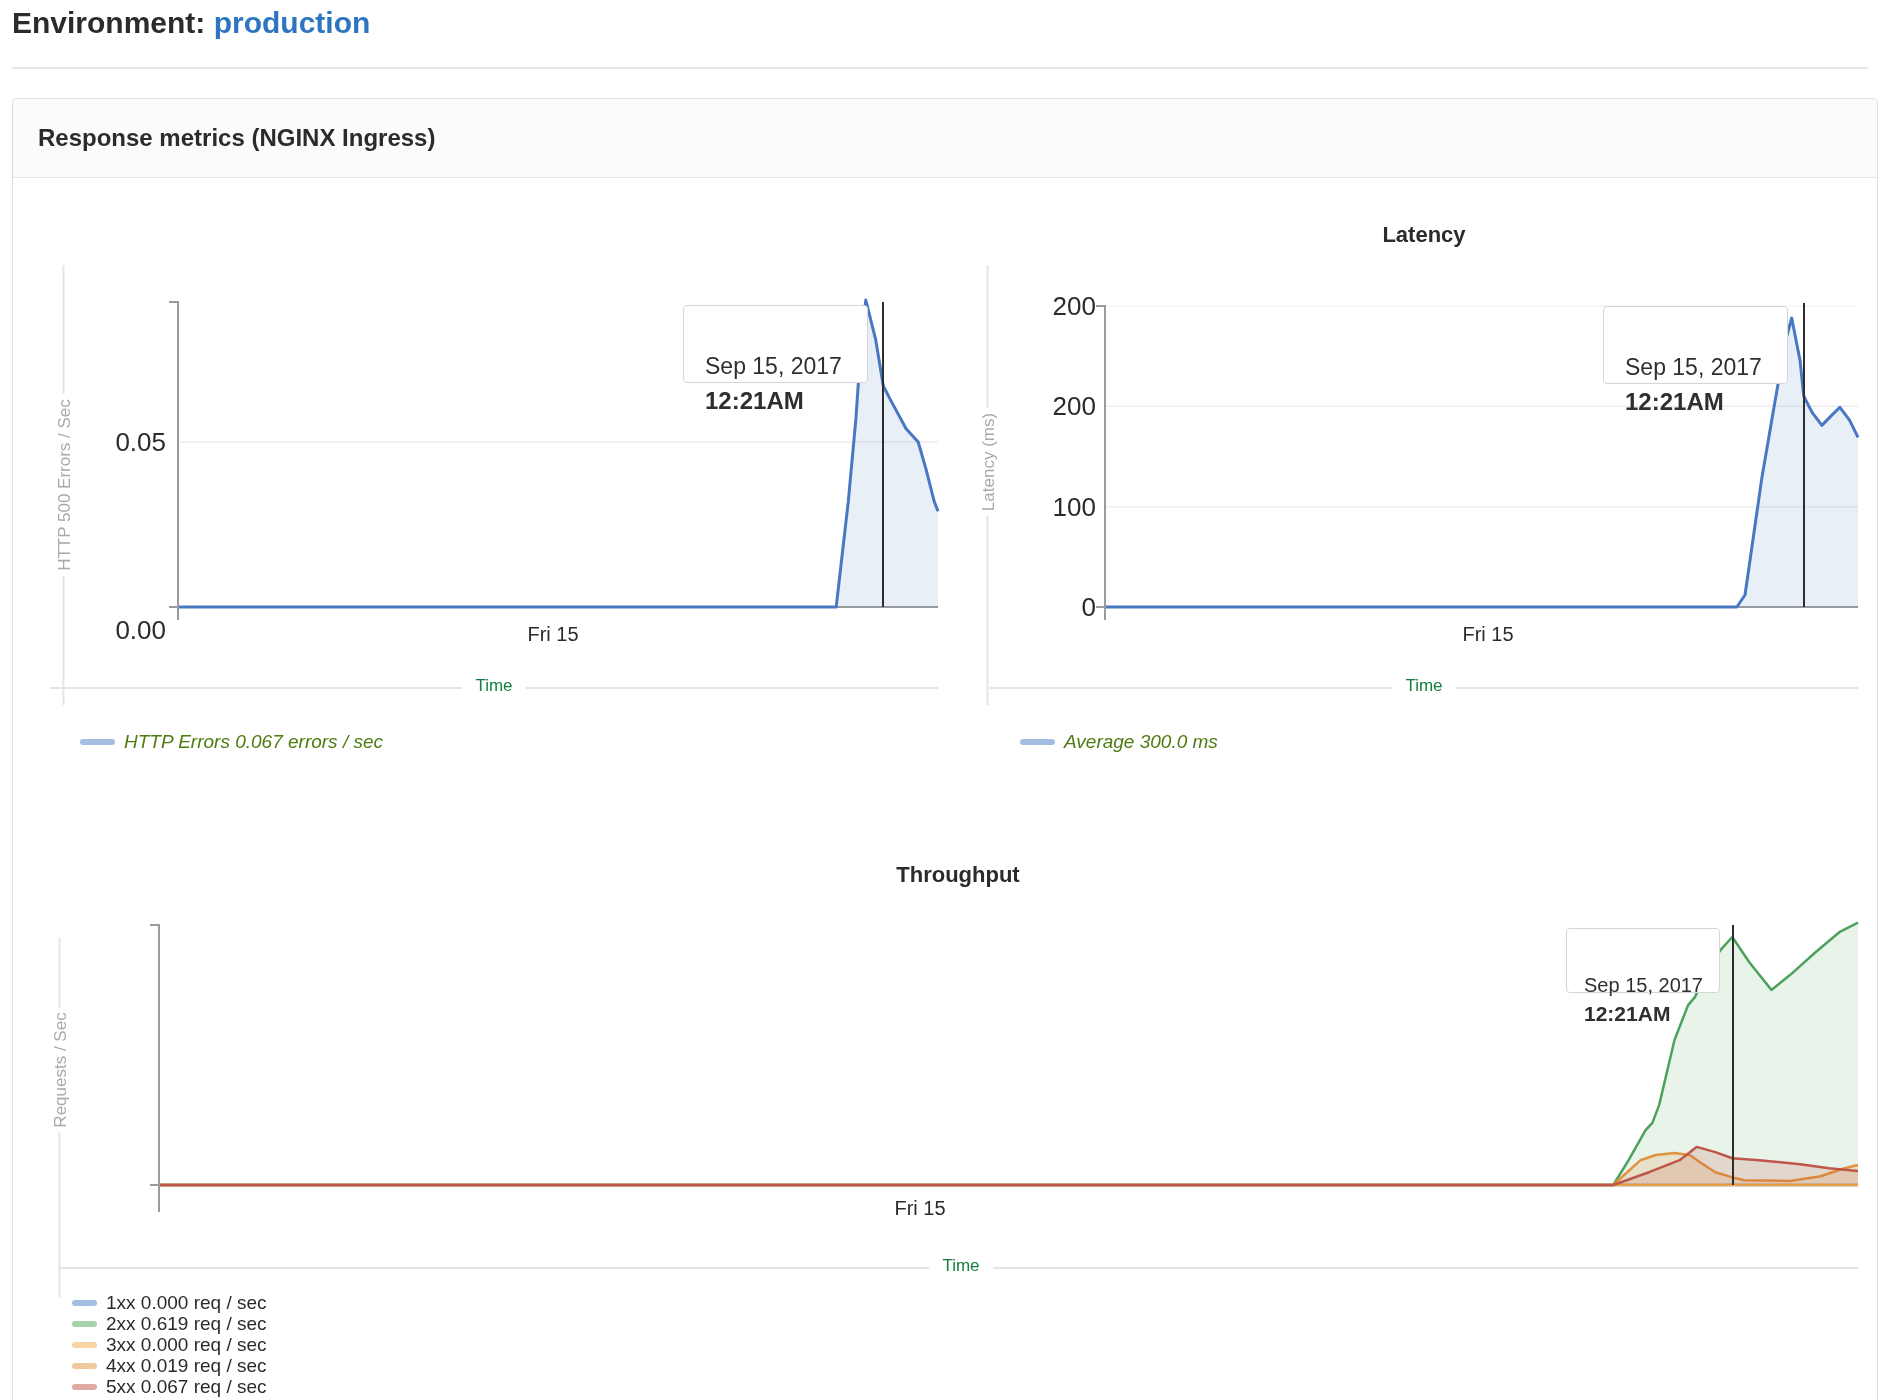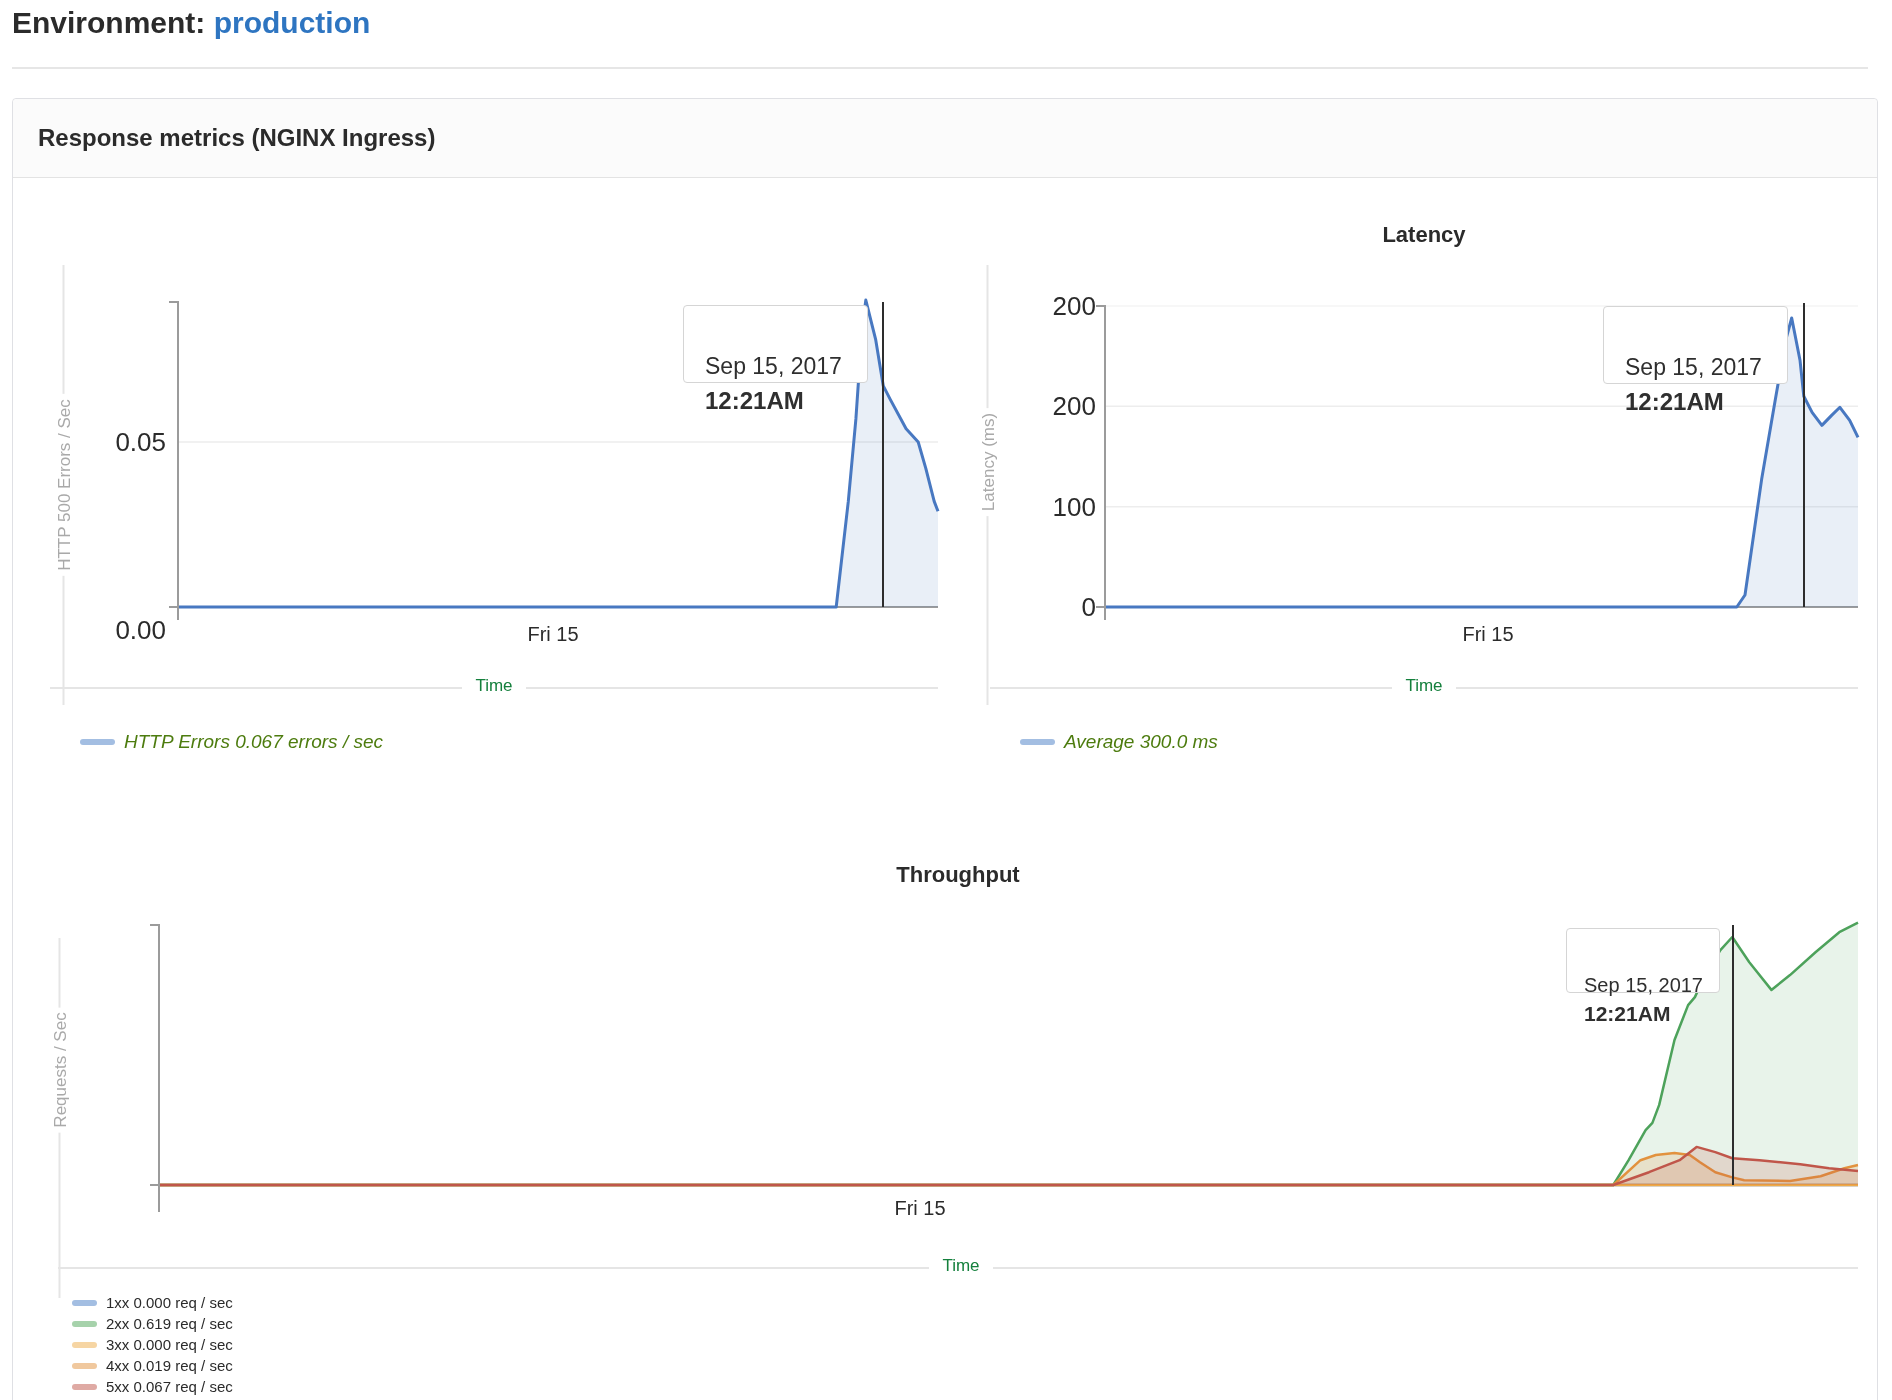--- a/index.html
+++ b/index.html
@@ -40,21 +40,21 @@
   .legend-row{display:flex;align-items:center;}
   .swatch{display:inline-block;border-radius:3px;flex:none;}
   #legend-1,#legend-2{height:26px;}
   #legend-1 .swatch,#legend-2 .swatch{width:35px;height:6px;margin-right:9px;}
   #legend-1 span.lg-text,#legend-2 span.lg-text{font-size:19px;color:#4d7c0f;font-style:italic;}
   #legend-1{left:80px;top:729px;}
   #legend-2{left:1020px;top:729px;}
   #legend-3{left:72px;top:1292px;}
   #legend-3 .legend-row{height:21px;}
   #legend-3 .swatch{width:25px;height:6px;margin-right:9px;}
-  #legend-3 span.lg-text{font-size:15px;color:#2b2b2b;line-height:21px;white-space:nowrap;}
+  #legend-3 span.lg-text{font-size:19px;color:#2b2b2b;line-height:21px;white-space:nowrap;}
 </style>
 </head>
 <body>
 
 <div id="page">
 
   <div class="abs" id="env-header">
     <span>Environment:</span>
     <a id="env-link">production</a>
   </div>

